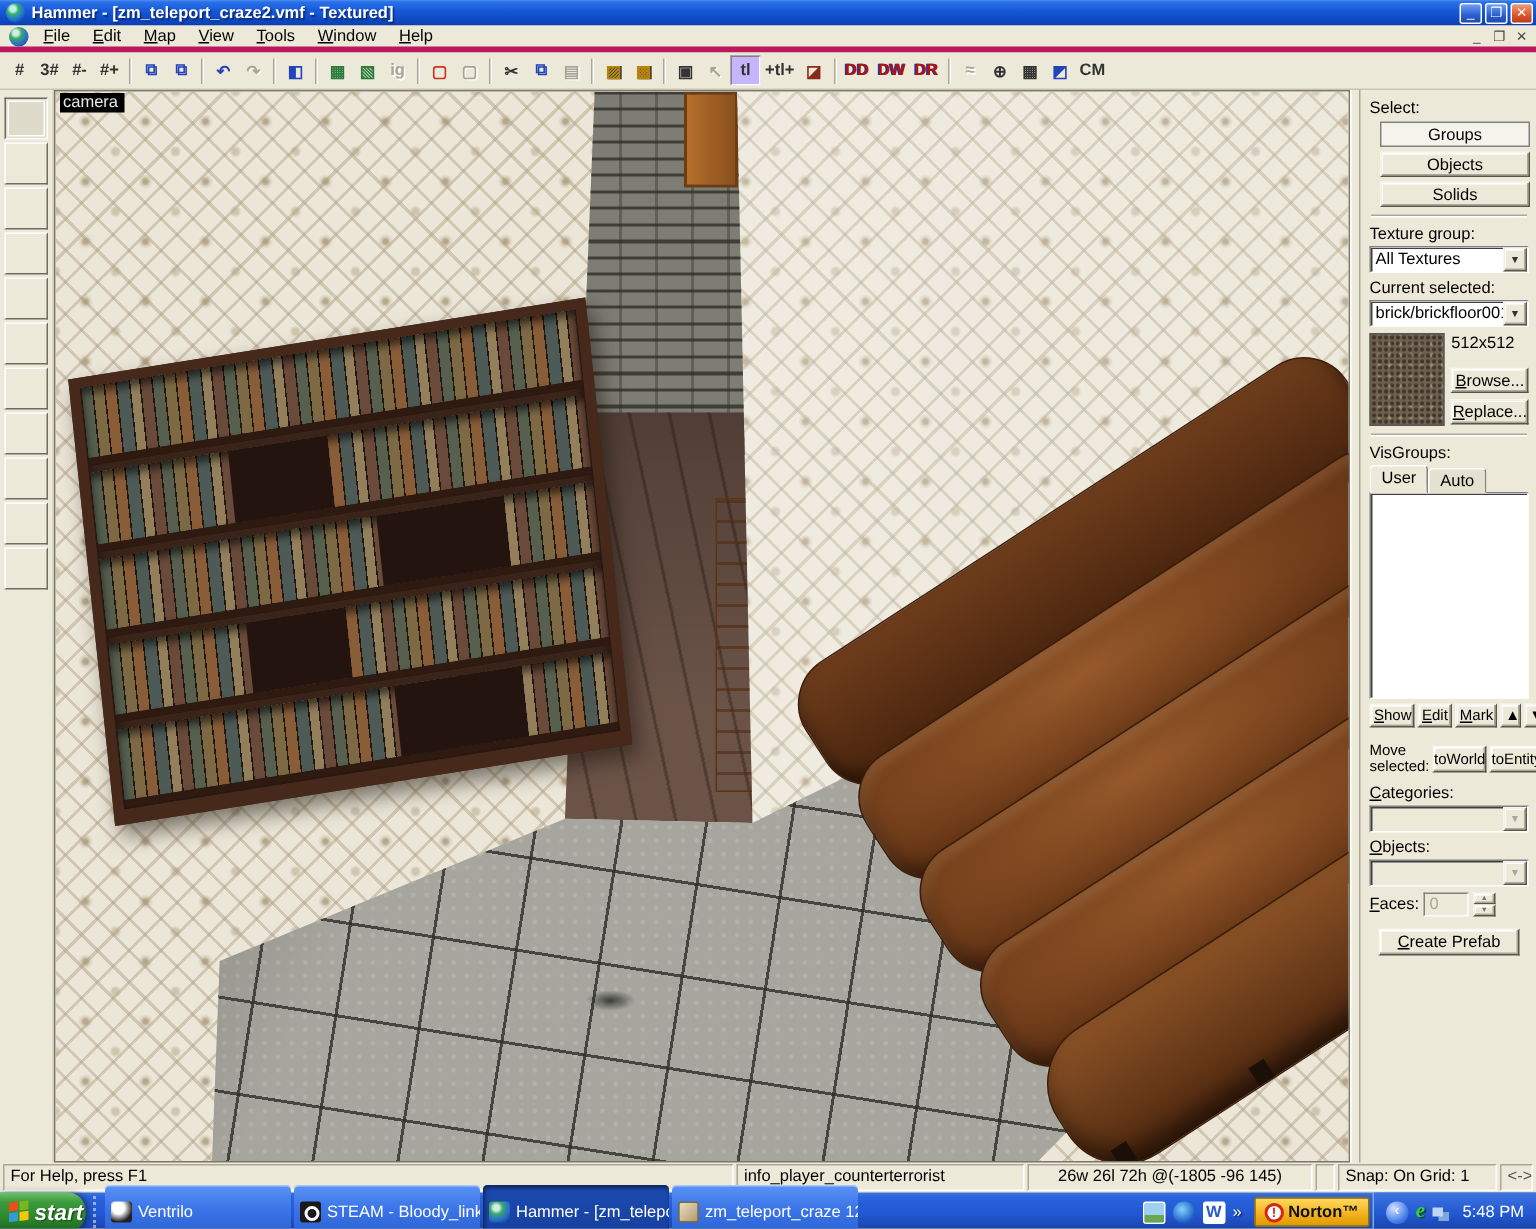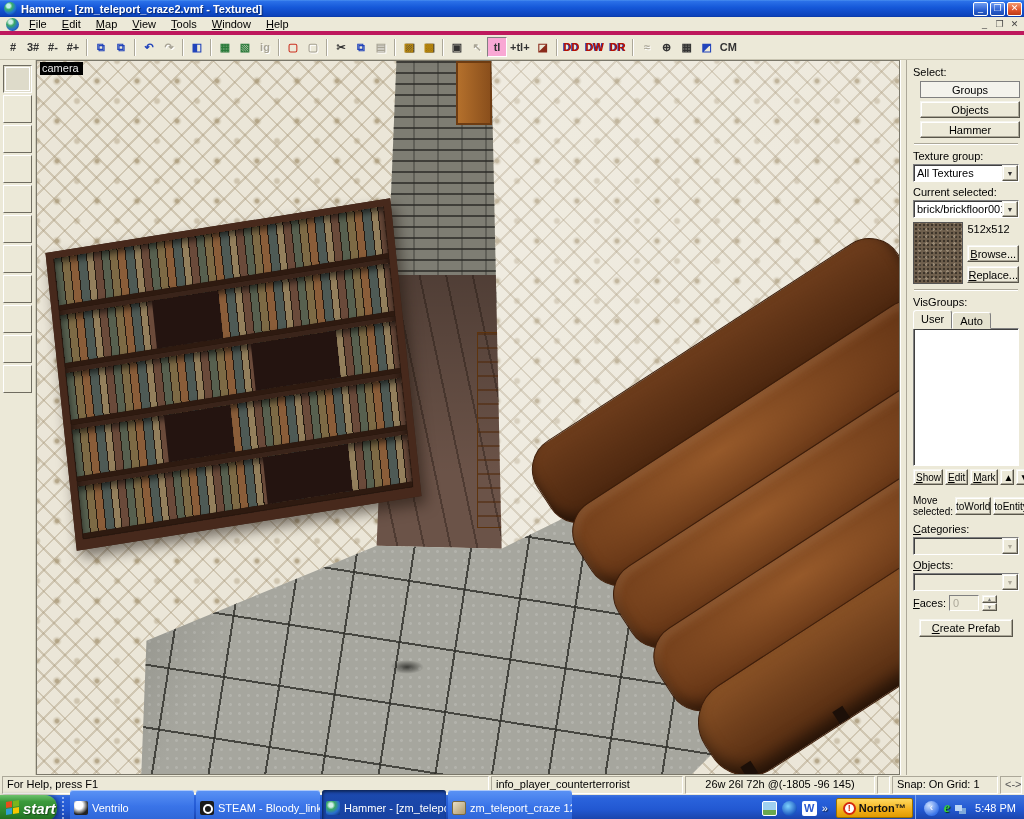--- a/index.html
+++ b/index.html
@@ -31,21 +31,21 @@
   .mdi-icon { width:13px; height:13px; border-radius:50%; margin:0 4px;
     background:radial-gradient(circle at 35% 30%, #cfeee6 0 15%, #3aa868 32%, #2a6ed0 62%, #0c2f70 100%); }
   .menu-item { display:inline-block; padding:2px 6px; color:#000; }
   .menubar .spacer { flex:1; }
   .mdi-ctl { width:15px; height:13px; text-align:center; color:#444; font-size:9px; line-height:13px; }
 
   
   .toolbar { height:25px; display:flex; align-items:center; background:#ece9d8; border-bottom:1px solid #c9c5b2; padding:0 3px; }
   .tb-btn { min-width:20px; height:20px; padding:0 2px; display:flex; align-items:center; justify-content:center;
     font-size:11px; font-weight:bold; border:1px solid transparent; }
-  .tb-btn.pressed { border-color:#808080 #fff #fff #808080; background:#f9a8d4;text-align:center; }
+  .tb-btn.pressed { border-color:#808080 #fff #fff #808080; background:#c4b5fd;text-align:center; }
   .tb-sep { width:2px; height:17px; border-left:1px solid #aca899; border-right:1px solid #fff; margin:0 3px; }
   .c-dark{color:#333;} .c-blue{color:#2244bb;} .c-green{color:#2a7a3a;} .c-red{color:#cc3322;}
   .c-dis{color:#a8a495; text-shadow:1px 1px 0 #fff;} .c-carve{color:#b8860b; text-shadow:1px 0 0 #333;}
   .c-dd{color:#bb1100; text-shadow:-1px 0 0 #2233aa;} .c-maroon{color:#8a2a1a;}
 
   
   .main { display:flex; height:715px; }
 
   
   .toolcol { width:36px; background:#ece9d8; border-right:1px solid #cfcbb8; padding-top:5px;
@@ -400,21 +400,21 @@
   <div class="splitter"></div>
 
   <div class="sidepanel">
     <div class="plabel">Select:</div>
     <div>
 
         <button class="btn3d sel-btn pressed">Groups</button>
 
         <button class="btn3d sel-btn">Objects</button>
 
-        <button class="btn3d sel-btn">Hammer</button>
+        <button class="btn3d sel-btn">Solids</button>
       </div>
 
     <div class="groove"></div>
 
     <div class="plabel">Texture group:</div>
     <div class="combo">
       <div class="val">All Textures</div>
       <div class="drop btn3d">▼</div>
     </div>
     <div class="plabel">Current selected:</div>

